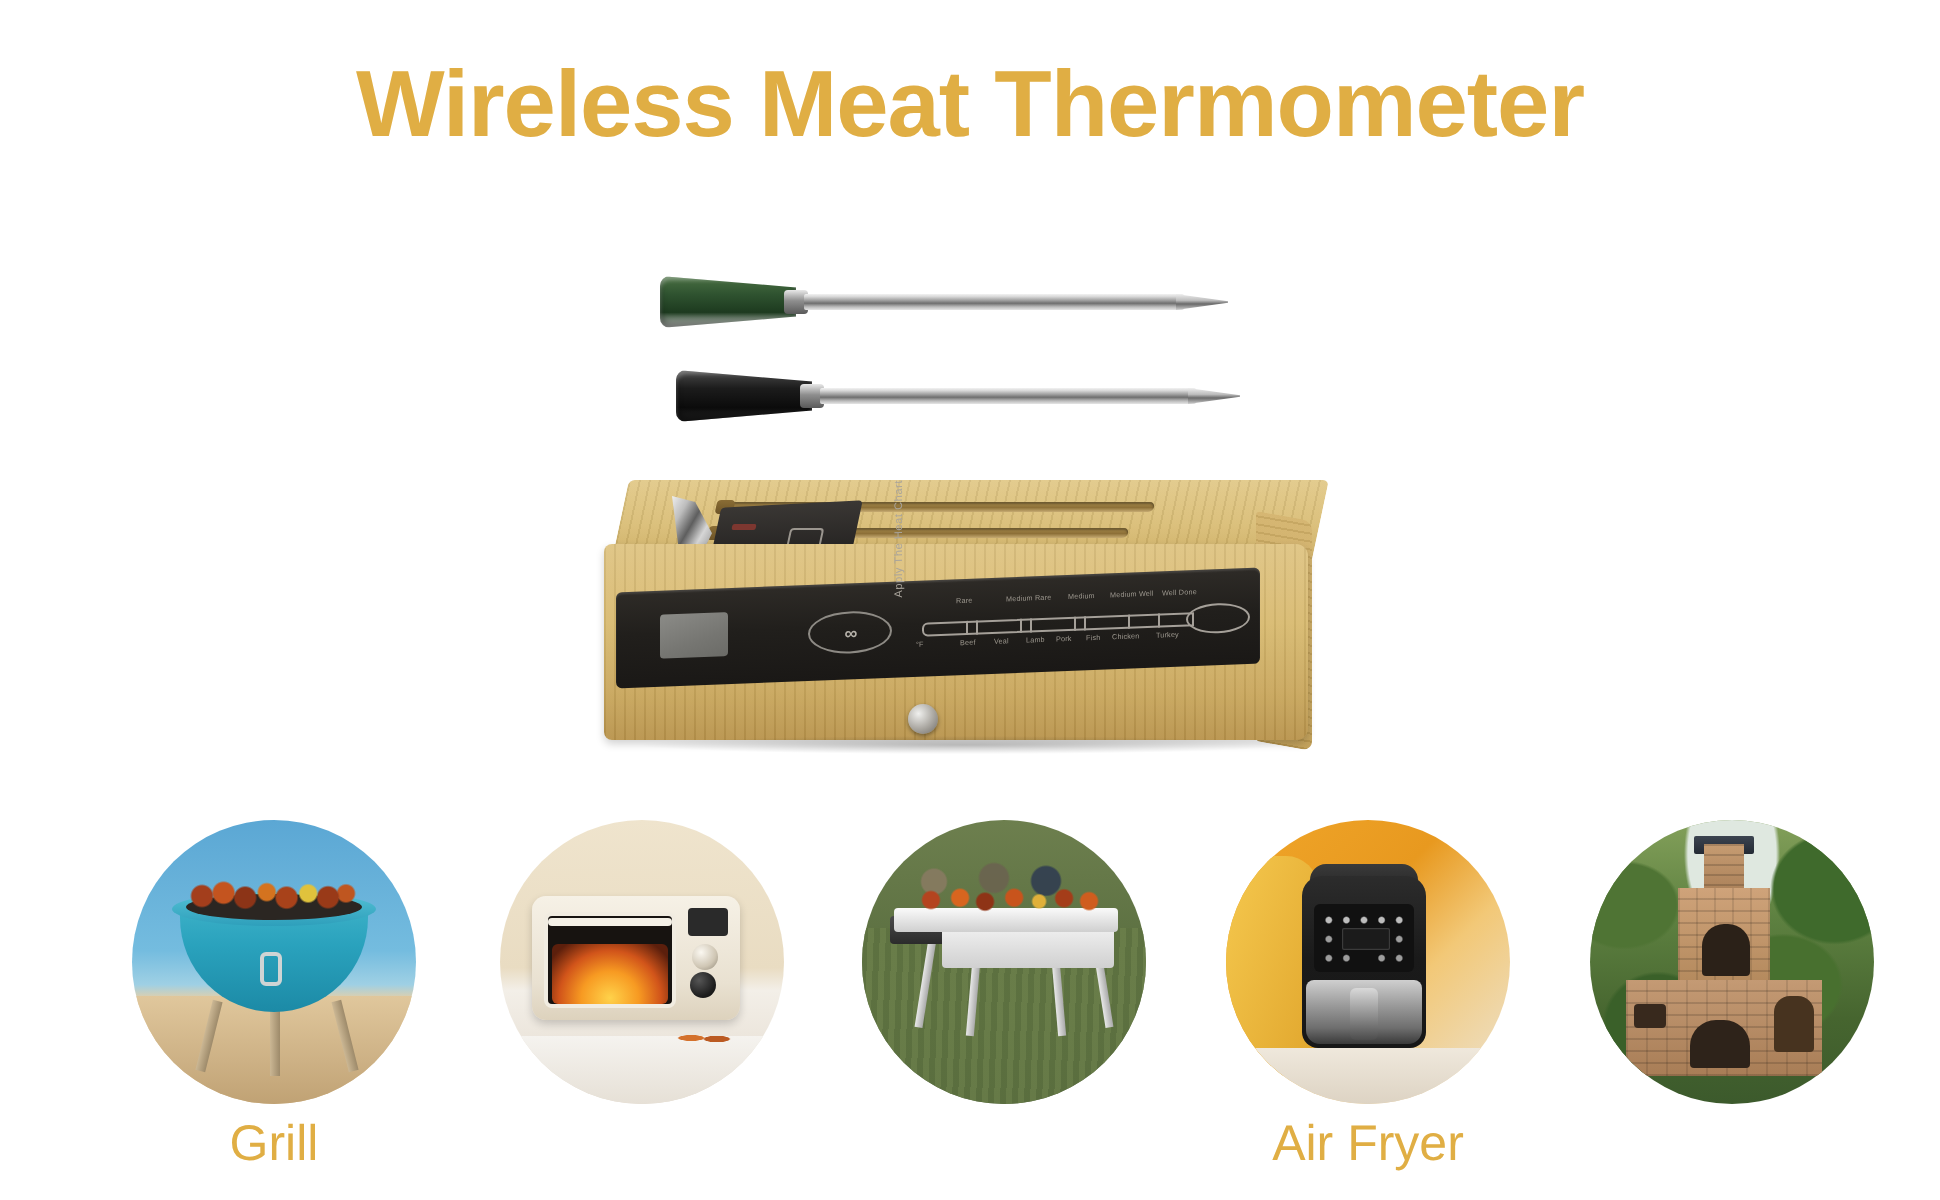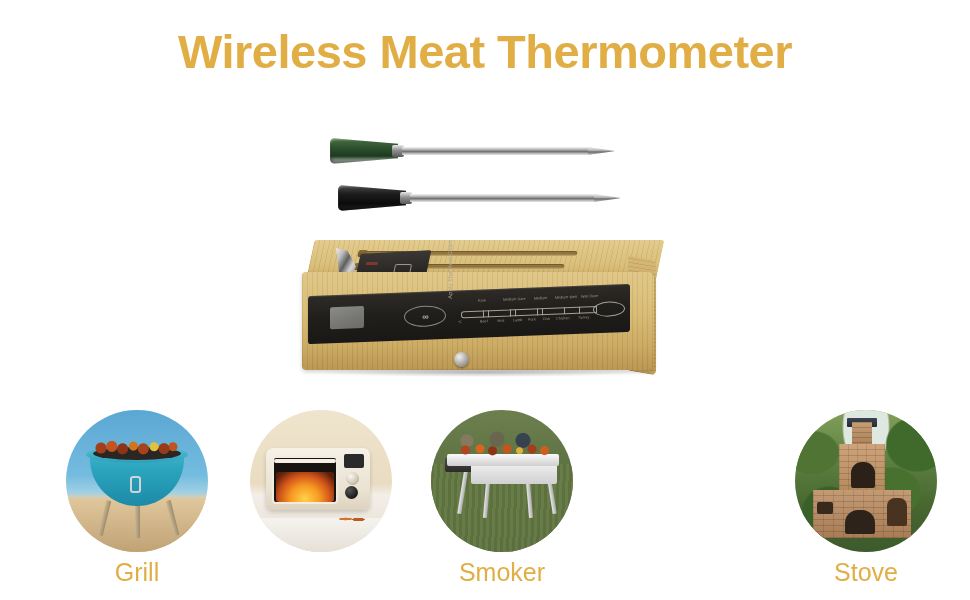--- a/index.html
+++ b/index.html
@@ -472,33 +472,45 @@
         <div class="sm-people"></div>
         <div class="sm-leg" style="left:30px;top:56px;transform:rotate(9deg);"></div>
         <div class="sm-leg" style="left:54px;top:60px;transform:rotate(5deg);"></div>
         <div class="sm-leg" style="left:96px;top:60px;transform:rotate(-5deg);"></div>
         <div class="sm-leg" style="left:118px;top:56px;transform:rotate(-9deg);"></div>
         <div class="sm-side"></div>
         <div class="sm-box"></div>
         <div class="sm-top"></div>
         <div class="sm-grillbed"></div>
       </div>
-      <div class="card-label">Smoker</div>
     </div>
 
+    <div class="card" style="left:597px;">
+      <div class="circle sc-fryer">
+        <div class="af-cloth"></div>
+        <div class="af-counter"></div>
+        <div class="af-lid"></div>
+        <div class="af-body"></div>
+        <div class="af-panel"></div>
+        <div class="af-dots"></div>
+        <div class="af-disp"></div>
+        <div class="af-basket"></div>
+        <div class="af-handle"></div>
+      </div>
+      <div class="card-label">Air Fryer</div>
+    </div>
 
     <div class="card" style="left:779px;">
       <div class="circle sc-stove">
         <div class="st-trees"></div>
         <div class="st-cap"></div>
         <div class="st-chim"></div>
         <div class="st-tower"></div>
         <div class="st-arch"></div>
         <div class="st-base"></div>
         <div class="st-vent"></div>
         <div class="st-door"></div>
         <div class="st-arch2"></div>
       </div>
-      <div class="card-label">Stove</div>
     </div>
 
   </div>
 </div>
 
 </body></html>

